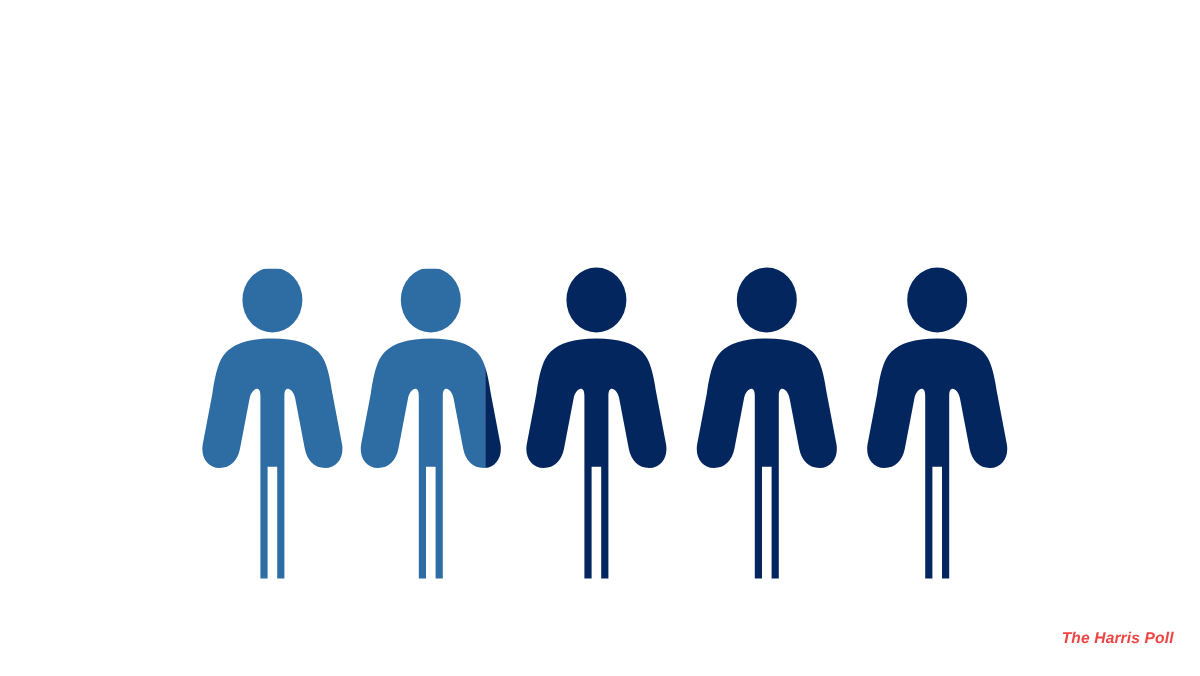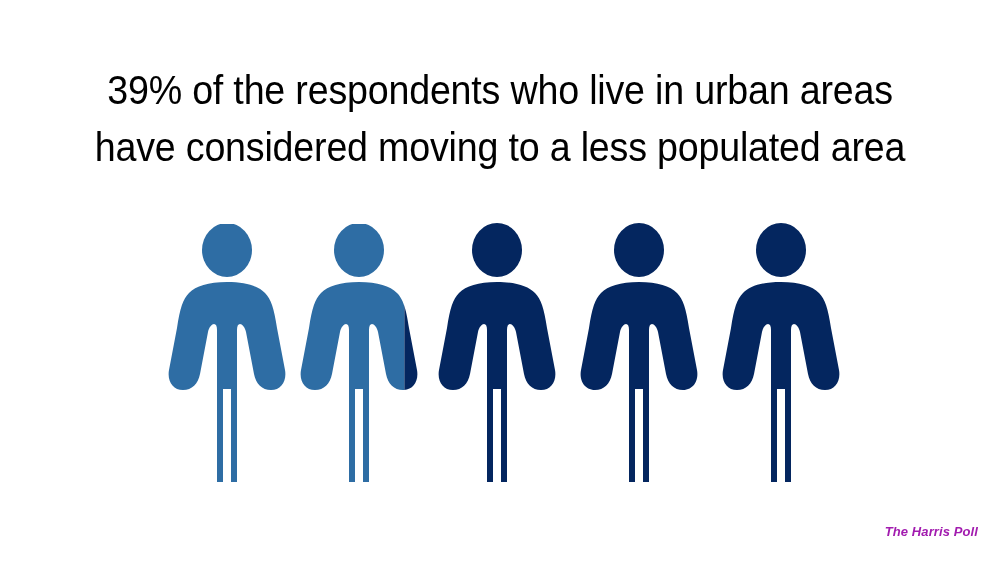--- a/index.html
+++ b/index.html
@@ -67,34 +67,30 @@
 
   
   .source-credit {
     position: absolute;
     right: 22px;
     bottom: 24px;
     font-family: "Liberation Sans", sans-serif;
     font-size: 13px;
     font-weight: bold;
     font-style: italic;
-    color: #a21caf;
+    color: #ef4444;
     letter-spacing: 0.1px;
     user-select: none;
   }
 </style>
 </head>
 <body>
 
 <div class="slide" style="background: rgb(255, 255, 255);">
 
-  <div class="title-block">
-    <span class="title-line">39% of the respondents who live in urban areas</span>
-    <span class="title-line">have considered moving to a less populated area</span>
-  </div>
 
   <div class="pictogram-row">
 
     <div class="figure" style="left:164px;">
       <svg viewBox="0 0 126 262" xmlns="http://www.w3.org/2000/svg">
         <defs>
           <clipPath id="clipFill1">
               <rect x="0" y="0" width="126" height="262"></rect>
             </clipPath>
           <clipPath id="clipRem1">

